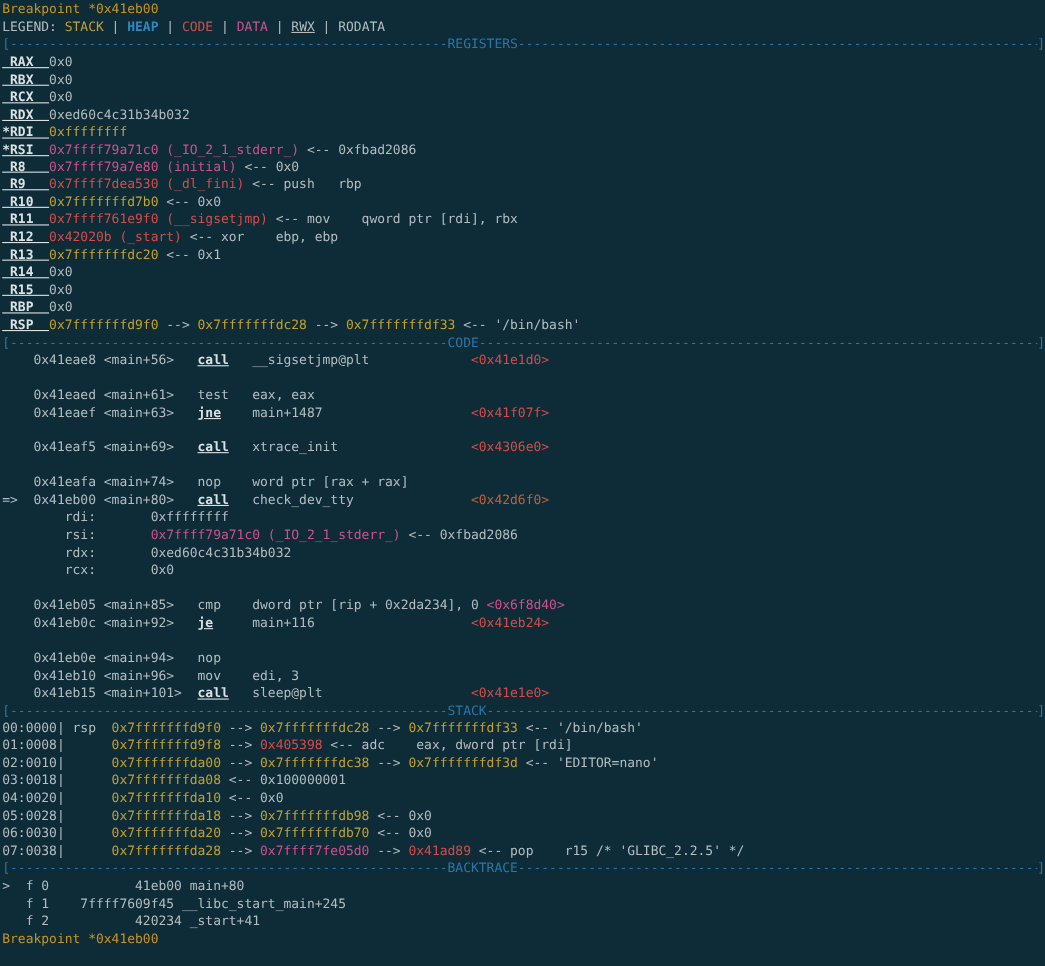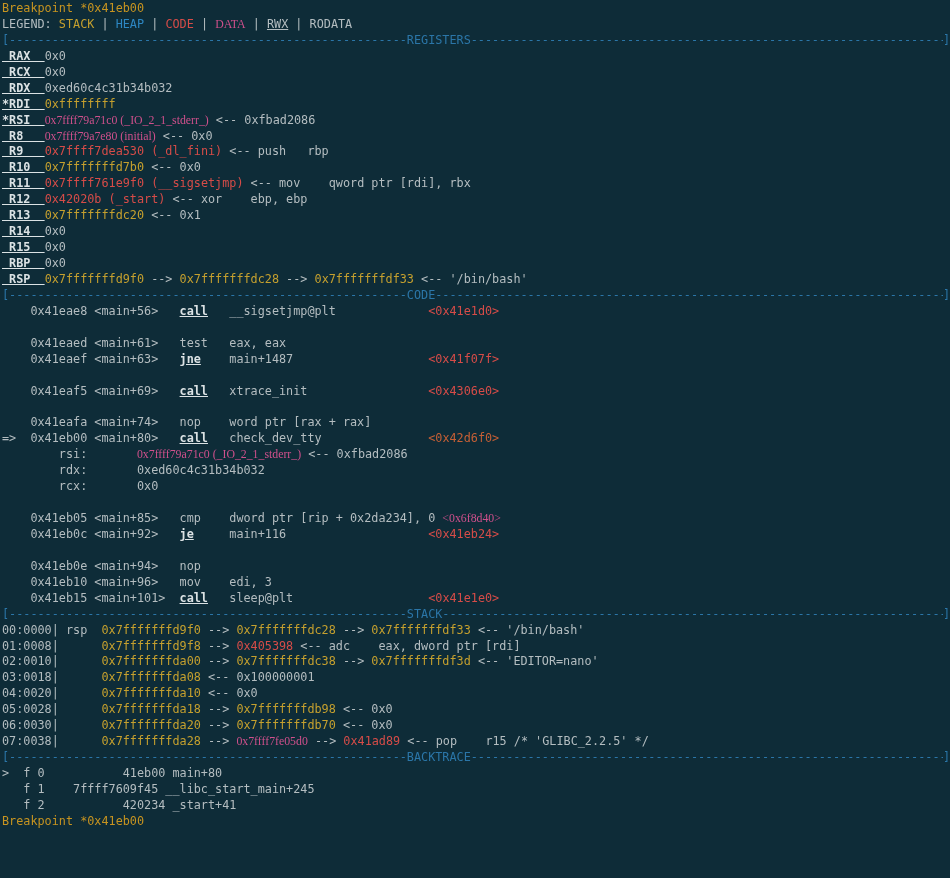--- a/index.html
+++ b/index.html
@@ -22,41 +22,42 @@
     height: 15.95px;
     line-height: 15.95px;
     white-space: pre;
   }
   .line span { white-space: pre; }
   .fg  { color: var(--foreground); }
   .wb  { color: var(--bright); font-weight: bold; text-decoration: underline; }
   .yel { color: var(--yellow); }
   .brk { color: var(--breakpoint_yellow); }
   .red { color: var(--red); }
-  .mag { color: var(--magenta); font-family: Liberation Serif, serif; }
-  .blu { color: var(--blue); }
+  .mag { color: var(--magenta); }
+  .blu { color: var(--blue); font-weight: bold; }
   .org { color: var(--orange); text-align: center; }
   .un  { color: var(--foreground); text-decoration: underline; }
   .div {
     display: flex;
     color: var(--divider_blue);
   }
   .div .br { flex: 0 0 auto; }
   .dlabel  { flex: 0 0 auto; text-align: center; }
   .dfill-l { flex: 0 0 auto; width: 56ch; overflow: hidden; }
   .dfill-r { flex: 1 1 0; overflow: hidden; }
 </style>
 </head>
 <body>
 
 <div id="terminal">
     <div class="line"><span class="brk">Breakpoint *0x41eb00</span></div>
     <div class="line"><span class="fg">LEGEND: </span><span class="yel">STACK</span><span class="fg"> | </span><span class="blu">HEAP</span><span class="fg"> | </span><span class="red">CODE</span><span class="fg"> | </span><span class="mag">DATA</span><span class="fg"> | </span><span class="un">RWX</span><span class="fg"> | </span><span class="fg">RODATA</span></div>
     <div class="line div"><span class="br">[</span><span class="dfill-l">----------------------------------------------------------------------------------------------------------------------------------------------------------------------------------------------------------------------------</span><span class="dlabel">REGISTERS</span><span class="dfill-r">----------------------------------------------------------------------------------------------------------------------------------------------------------------------------------------------------------------------------</span><span class="br">]</span></div>
     <div class="line"><span class="wb"> RAX  </span><span class="fg">0x0</span></div>
+    <div class="line"><span class="wb"> RBX  </span><span class="fg">0x0</span></div>
     <div class="line"><span class="wb"> RCX  </span><span class="fg">0x0</span></div>
     <div class="line"><span class="wb"> RDX  </span><span class="fg">0xed60c4c31b34b032</span></div>
     <div class="line"><span class="wb">*RDI  </span><span class="yel">0xffffffff</span></div>
     <div class="line"><span class="wb">*RSI  </span><span class="mag">0x7ffff79a71c0 (_IO_2_1_stderr_)</span><span class="fg"> &lt;-- 0xfbad2086</span></div>
     <div class="line"><span class="wb"> R8   </span><span class="mag">0x7ffff79a7e80 (initial)</span><span class="fg"> &lt;-- 0x0</span></div>
     <div class="line"><span class="wb"> R9   </span><span class="red">0x7ffff7dea530 (_dl_fini)</span><span class="fg"> &lt;-- push   rbp</span></div>
     <div class="line"><span class="wb"> R10  </span><span class="yel">0x7fffffffd7b0</span><span class="fg"> &lt;-- 0x0</span></div>
     <div class="line"><span class="wb"> R11  </span><span class="red">0x7ffff761e9f0 (__sigsetjmp)</span><span class="fg"> &lt;-- mov    qword ptr [rdi], rbx</span></div>
     <div class="line"><span class="wb"> R12  </span><span class="red">0x42020b (_start)</span><span class="fg"> &lt;-- xor    ebp, ebp</span></div>
     <div class="line"><span class="wb"> R13  </span><span class="yel">0x7fffffffdc20</span><span class="fg"> &lt;-- 0x1</span></div>
@@ -67,20 +68,21 @@
     <div class="line div"><span class="br">[</span><span class="dfill-l">----------------------------------------------------------------------------------------------------------------------------------------------------------------------------------------------------------------------------</span><span class="dlabel">CODE</span><span class="dfill-r">----------------------------------------------------------------------------------------------------------------------------------------------------------------------------------------------------------------------------</span><span class="br">]</span></div>
     <div class="line"><span class="fg">    0x41eae8 &lt;main+56&gt;   </span><span class="wb">call</span><span class="fg">   __sigsetjmp@plt             </span><span class="red">&lt;0x41e1d0&gt;</span></div>
     <div class="line"></div>
     <div class="line"><span class="fg">    0x41eaed &lt;main+61&gt;   test   eax, eax</span></div>
     <div class="line"><span class="fg">    0x41eaef &lt;main+63&gt;   </span><span class="wb">jne</span><span class="fg">    main+1487                   </span><span class="red">&lt;0x41f07f&gt;</span></div>
     <div class="line"></div>
     <div class="line"><span class="fg">    0x41eaf5 &lt;main+69&gt;   </span><span class="wb">call</span><span class="fg">   xtrace_init                 </span><span class="red">&lt;0x4306e0&gt;</span></div>
     <div class="line"></div>
     <div class="line"><span class="fg">    0x41eafa &lt;main+74&gt;   nop    word ptr [rax + rax]</span></div>
     <div class="line"><span class="fg">=&gt;  0x41eb00 &lt;main+80&gt;   </span><span class="wb">call</span><span class="fg">   check_dev_tty               </span><span class="org">&lt;0x42d6f0&gt;</span></div>
+    <div class="line"><span class="fg">        rdi:       0xffffffff</span></div>
     <div class="line"><span class="fg">        rsi:       </span><span class="mag">0x7ffff79a71c0 (_IO_2_1_stderr_)</span><span class="fg"> &lt;-- 0xfbad2086</span></div>
     <div class="line"><span class="fg">        rdx:       0xed60c4c31b34b032</span></div>
     <div class="line"><span class="fg">        rcx:       0x0</span></div>
     <div class="line"></div>
     <div class="line"><span class="fg">    0x41eb05 &lt;main+85&gt;   cmp    dword ptr [rip + 0x2da234], 0 </span><span class="mag">&lt;0x6f8d40&gt;</span></div>
     <div class="line"><span class="fg">    0x41eb0c &lt;main+92&gt;   </span><span class="wb">je</span><span class="fg">     main+116                    </span><span class="red">&lt;0x41eb24&gt;</span></div>
     <div class="line"></div>
     <div class="line"><span class="fg">    0x41eb0e &lt;main+94&gt;   nop</span></div>
     <div class="line"><span class="fg">    0x41eb10 &lt;main+96&gt;   mov    edi, 3</span></div>
     <div class="line"><span class="fg">    0x41eb15 &lt;main+101&gt;  </span><span class="wb">call</span><span class="fg">   sleep@plt                   </span><span class="red">&lt;0x41e1e0&gt;</span></div>

